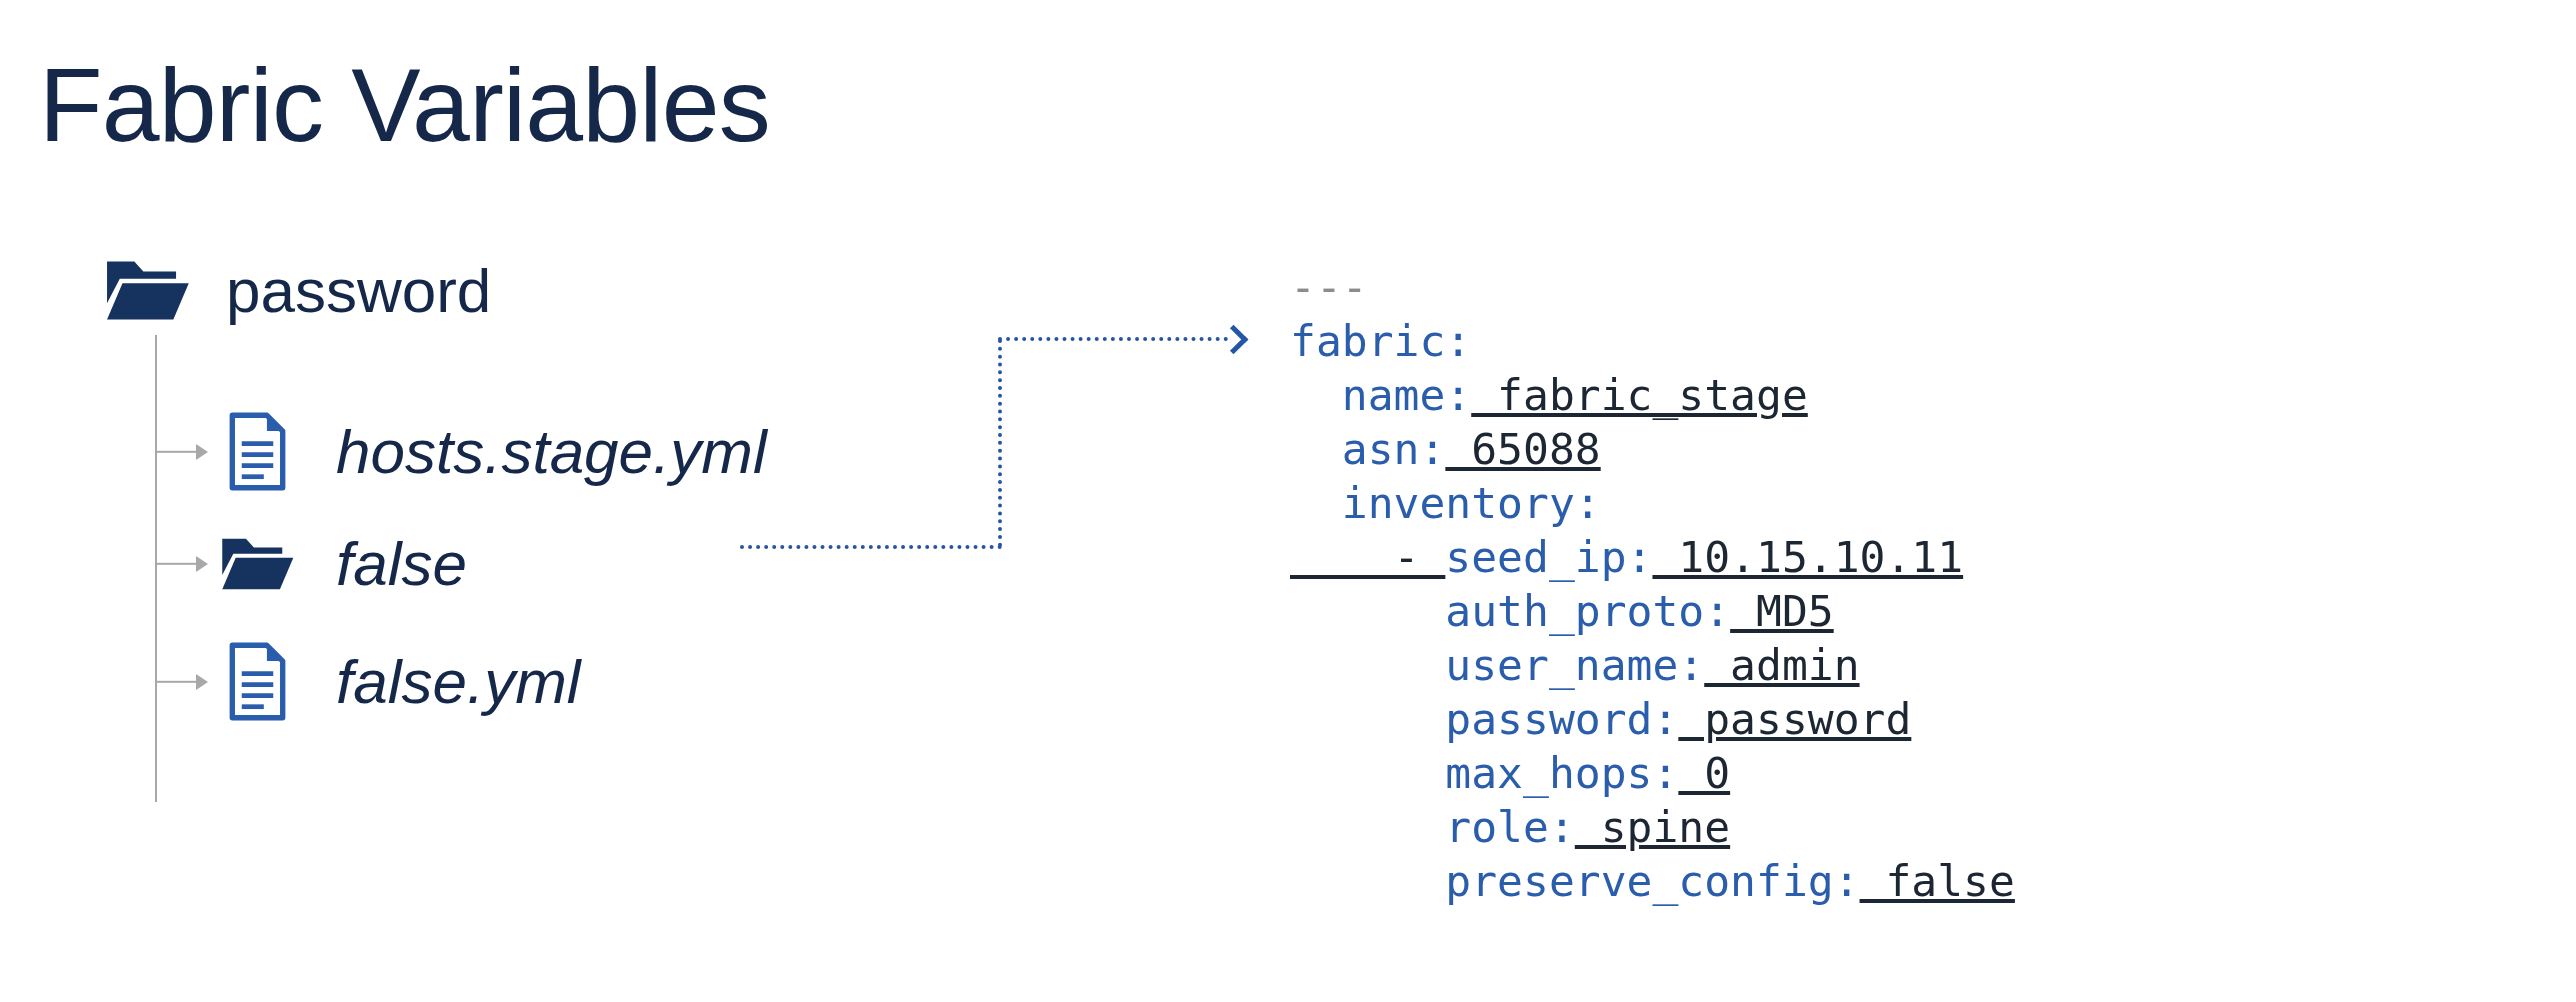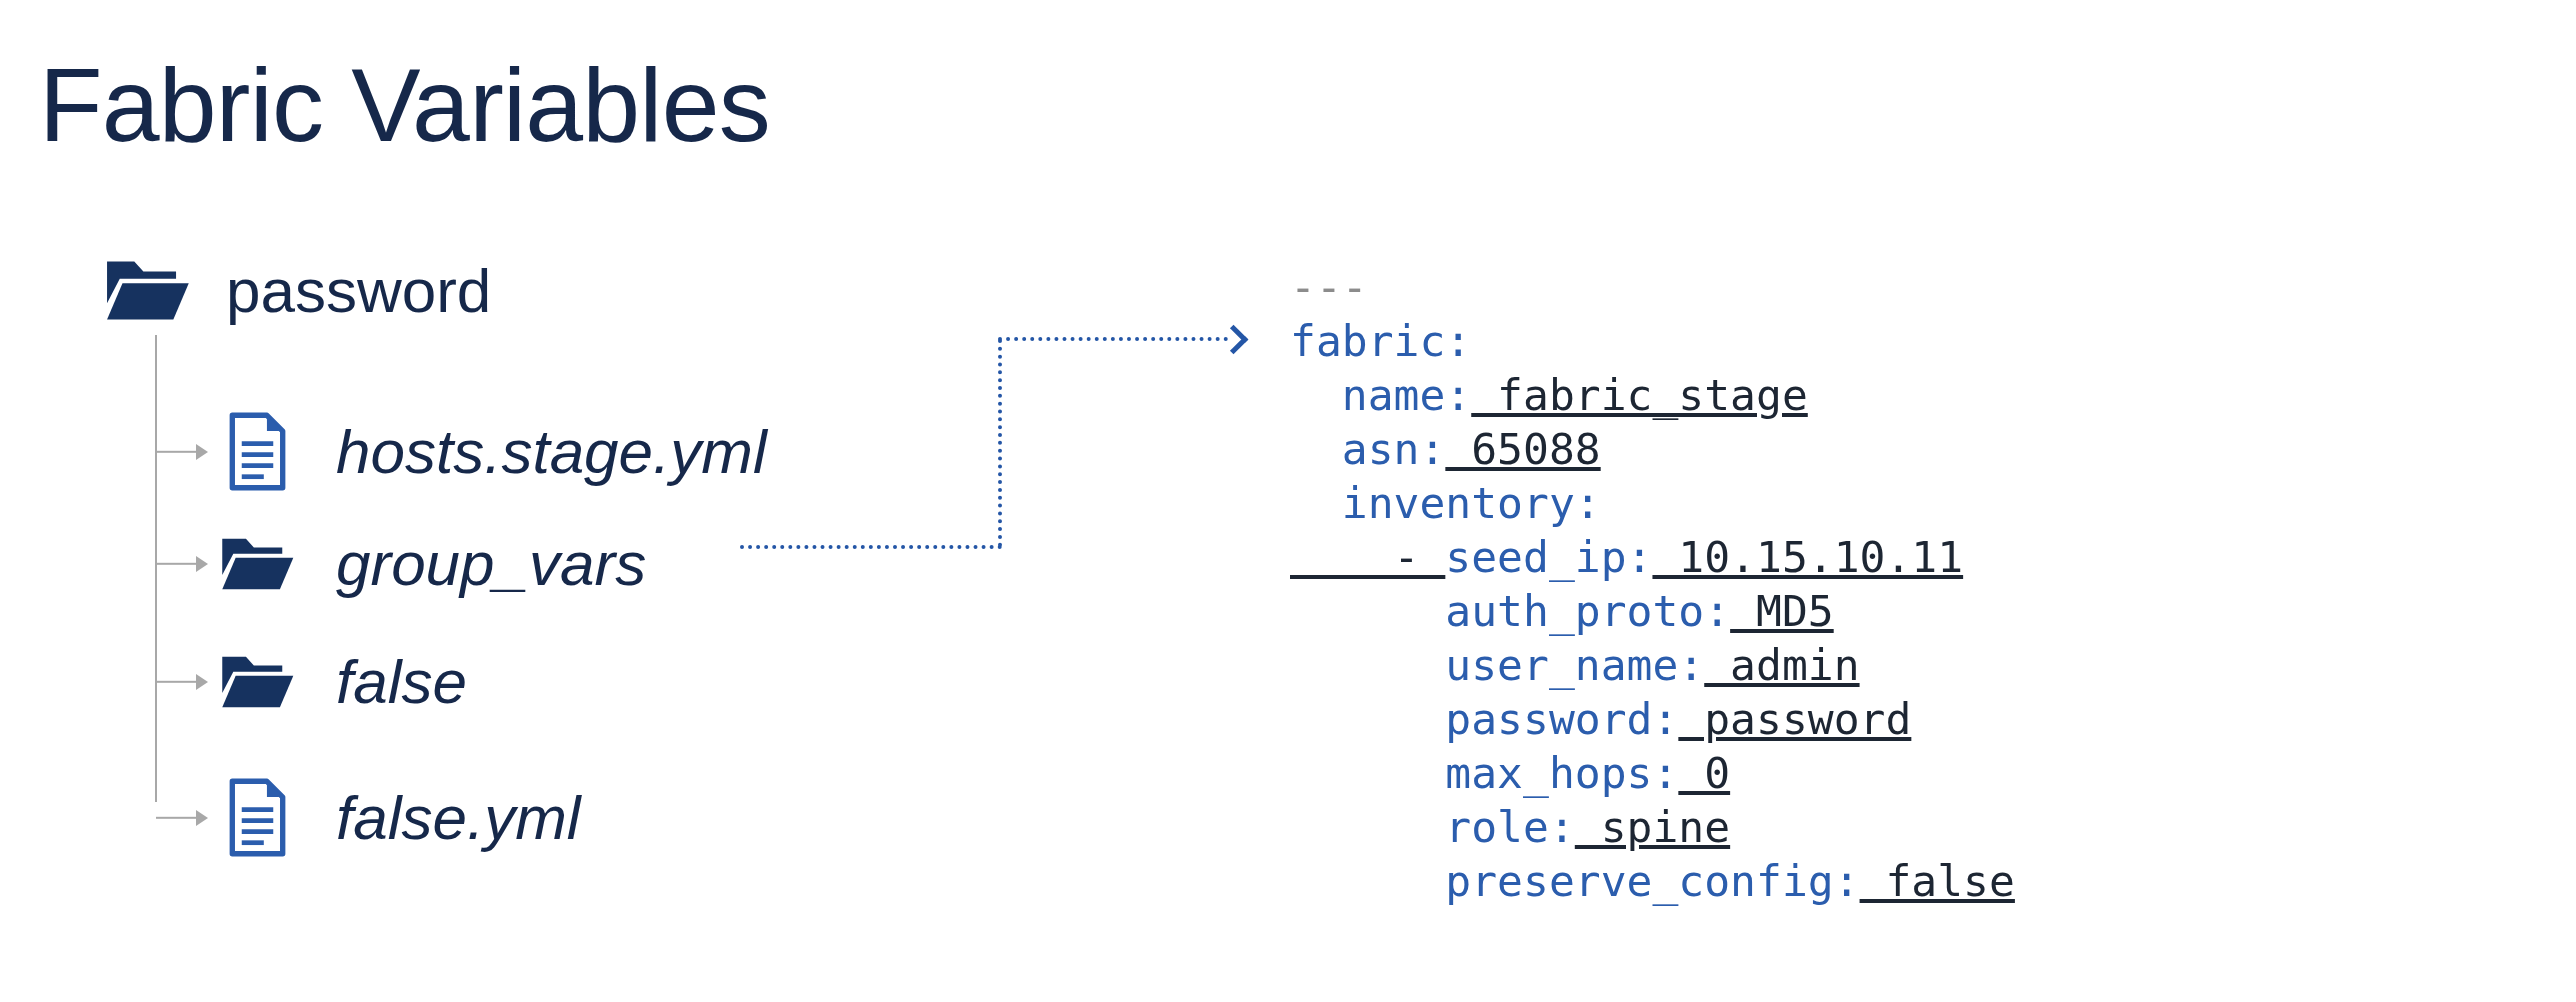--- a/index.html
+++ b/index.html
@@ -158,29 +158,20 @@
           <svg viewBox="0 0 40 50" width="63" height="79" aria-hidden="true">
             <path d="M4 2 H26 L36 12 V48 H4 Z" fill="#ffffff" stroke="currentColor" stroke-width="3.4" stroke-linejoin="round"></path>
             <path d="M26 2 V12 H36 Z" fill="currentColor"></path>
             <line x1="10" y1="20" x2="30" y2="20" stroke="currentColor" stroke-width="3"></line>
             <line x1="10" y1="27" x2="30" y2="27" stroke="currentColor" stroke-width="3"></line>
             <line x1="10" y1="34" x2="30" y2="34" stroke="currentColor" stroke-width="3"></line>
             <line x1="10" y1="41" x2="24" y2="41" stroke="currentColor" stroke-width="3"></line>
           </svg>
         </span>
         <span class="tree-label">hosts.stage.yml</span>
-      </div>
-      <div class="tree-child">
-        <span class="icon folder-color">
-          <svg viewBox="0 0 48 38" width="76" height="60" aria-hidden="true">
-            <path d="M2 3 L17 3 L22 8.5 L40 8.5 L40 12.5 L9 12.5 L2 26 Z" fill="currentColor"></path>
-            <path d="M10.5 15 L47 15 L38.5 35 L2 35 Z" fill="currentColor"></path>
-          </svg>
-        </span>
-        <span class="tree-label">group_vars</span>
       </div>
       <div class="tree-child">
         <span class="icon folder-color">
           <svg viewBox="0 0 48 38" width="76" height="60" aria-hidden="true">
             <path d="M2 3 L17 3 L22 8.5 L40 8.5 L40 12.5 L9 12.5 L2 26 Z" fill="currentColor"></path>
             <path d="M10.5 15 L47 15 L38.5 35 L2 35 Z" fill="currentColor"></path>
           </svg>
         </span>
         <span class="tree-label">false</span>
       </div>

